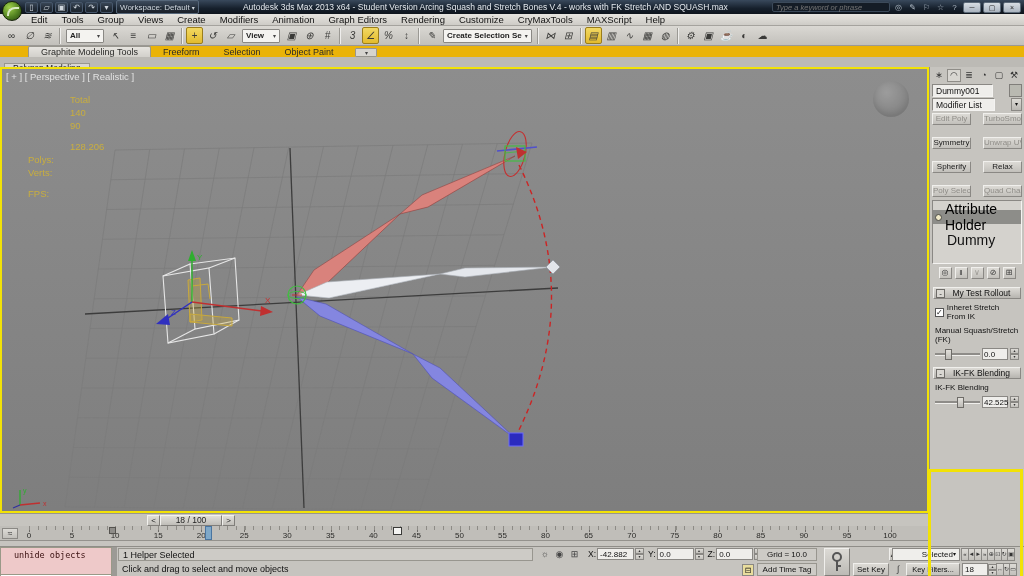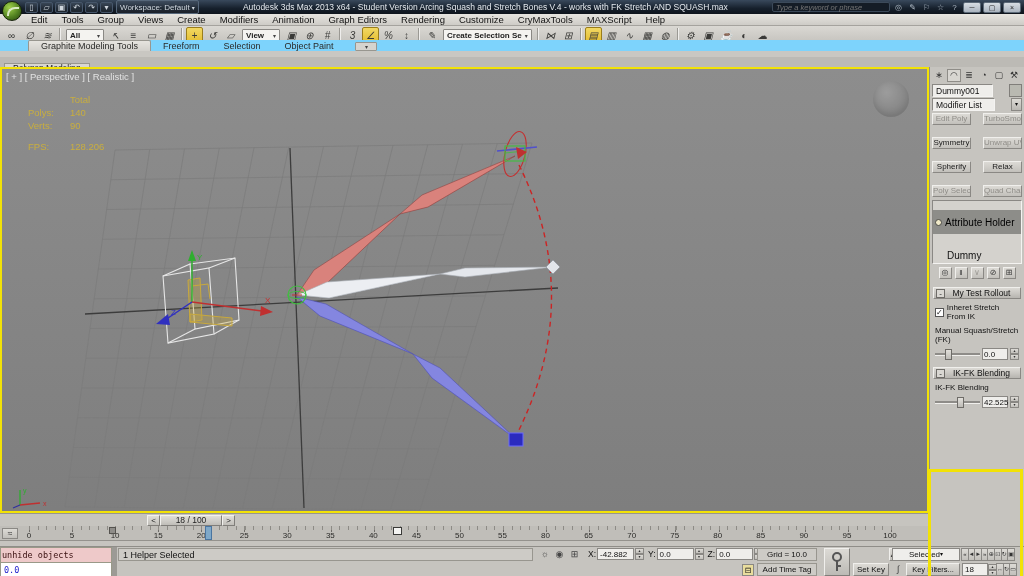--- a/index.html
+++ b/index.html
@@ -46,41 +46,41 @@
     display:flex;align-items:center;padding-left:3px;gap:1px;}
   .tb{display:flex;align-items:center;justify-content:center;}
   .tb.icon{width:17px;height:17px;font-size:10px;color:#3a3a38;border:1px solid transparent;border-radius:2px;}
   .tb.icon.active{background:linear-gradient(#f2d862,#e3bb2e);border-color:#9a7d1c;}
   .tb.dropdown{height:14px;background:#f4f3f0;border:1px solid #8a8884;border-radius:1px;
     font-size:8px;padding:0 3px;margin:0 2px;color:#222;min-width:38px;justify-content:space-between;gap:3px;}
   .tb.dropdown::after{content:"▾";font-size:6px;color:#444;}
   .tb.sep{width:0;height:16px;border-left:1px solid #9b9994;border-right:1px solid #efeeec;margin:0 2px;}
 
   
-  .ribbontabs{position:absolute;left:0;top:40px;width:1024px;height:11px;background:#7dd3fc;
+  .ribbontabs{position:absolute;left:0;top:46px;width:1024px;height:11px;background:#eab308;
     display:flex;align-items:flex-end;padding-left:28px;gap:2px;}
   .rtab{font-size:9px;line-height:10px;padding:0 12px;color:#2a2a28;}
   .rtab.active{background:linear-gradient(#e6e4df,#d2d0cb);border:1px solid #98968f;border-bottom:none;
     border-radius:2px 2px 0 0;}
   .ribbonmin{width:22px;height:9px;border:1px solid #98968f;border-radius:1px;background:#d6d4cf;
     margin-left:8px;font-size:6px;text-align:center;line-height:8px;color:#444;}
   .ribbonmin::after{content:"▾";}
   .subtabrow{position:absolute;left:0;top:57px;width:1024px;height:10px;background:#bcbab5;}
   .subtab{display:inline-block;margin-left:4px;font-size:8.5px;line-height:9px;padding:0 8px;
     background:#d8d6d1;border:1px solid #98968f;border-bottom:none;color:#222;}
 
   
   .viewport{position:absolute;left:0;top:67px;width:929px;height:446px;
     border:2px solid #f2e206;background:linear-gradient(#8d8d8d,#7e7e7e);}
   .viewport svg.scene{position:absolute;left:0;top:0;}
   .vplabel{position:absolute;left:4px;top:2px;font-size:9.5px;color:#e2e2e2;}
   .stats{position:absolute;left:26px;top:24px;color:#c9ae3e;font-size:9.5px;}
   .srow{display:flex;height:13px;line-height:13px;}
   .srow.gap{height:8px;}
-  .srow .sl{width:42px;}
+  .srow .sl{width:42px;margin-top:47px;}
   .viewcube{position:absolute;right:18px;top:12px;width:36px;height:36px;border-radius:50%;opacity:.55;
     background:radial-gradient(circle at 38% 32%,#aaa,#7d7d7d 70%);box-shadow:inset 0 -3px 6px rgba(0,0,0,.2);}
   .tripod{position:absolute;left:6px;bottom:2px;}
 
   
   .cpanel{position:absolute;left:929px;top:67px;width:95px;height:479px;background:#c6c4bf;
     border-left:1px solid #8f8d88;font-size:8.5px;}
   .cptabs{height:16px;display:flex;align-items:center;padding:1px 2px;gap:1px;}
   .cptab{width:14px;height:13px;display:flex;align-items:center;justify-content:center;font-size:9px;color:#333;}
   .cptab.active{background:#d8d6d1;border:1px solid #8f8d88;}
@@ -90,21 +90,21 @@
   .swatch{width:13px;height:13px;background:#b9b9b1;border:1px solid #807e7a;}
   .ddbtn{width:11px;height:13px;background:linear-gradient(#dcdad5,#bab8b3);border:1px solid #8a8884;
     font-size:6px;text-align:center;line-height:11px;}
   .modgrid{display:grid;grid-template-columns:1fr 1fr;gap:12px;margin:2px;}
   .mbtn{height:12px;background:linear-gradient(#dcdad5,#c2c0bb);border:1px solid;
     border-color:#f0efec #8a8884 #8a8884 #f0efec;font-size:8px;text-align:center;line-height:10px;
     color:#1a1a1a;overflow:hidden;white-space:nowrap;}
   .mbtn.disabled{color:#908e89;}
   .stackbox{margin:3px 2px;height:64px;background:#d4d2cd;border:1px solid #8a8884;
     border-right-color:#f4f3f1;border-bottom-color:#f4f3f1;overflow:hidden;}
-  .stkrow{height:24px;display:flex;align-items:center;gap:3px;padding:0 2px;font-size:10px;margin-top:9px;}
+  .stkrow{height:14px;display:flex;align-items:center;gap:3px;padding:0 2px;font-size:14px;margin-top:9px;}
   .stkrow.sel{background:#8d8d89;color:#000;}
   .bulb{width:7px;height:7px;border-radius:50%;background:#f0e9c8;border:1px solid #4a4a46;flex:0 0 auto;}
   .stkrow.child{padding-left:14px;}
   .stacktb{display:flex;justify-content:center;gap:3px;margin:1px 2px;}
   .stb{width:13px;height:12px;background:linear-gradient(#dcdad5,#c2c0bb);border:1px solid;
     border-color:#f0efec #8a8884 #8a8884 #f0efec;font-size:8px;text-align:center;line-height:10px;color:#333;}
   .stb.disabled{color:#9c9a95;}
   .rollouts{position:relative;margin-top:8px;}
   .rollout{margin:3px 3px 5px 3px;}
   .rhead{height:12px;background:linear-gradient(#dcdad5,#b7b5b0);border:1px solid;
@@ -149,22 +149,22 @@
   .key{position:absolute;}
   .key.gray{left:84px;top:1px;width:7px;height:7px;background:#8f8d89;border:1px solid #55534f;}
   .key.white{left:368px;top:1px;width:9px;height:8px;background:#f4f4f2;border:1px solid #3a3a38;}
   .cursor{position:absolute;left:180px;top:0;width:7px;height:14px;background:#7fa8c8;border:1px solid #4a75a0;}
   .tlgap{position:absolute;left:0;top:541px;width:929px;height:5px;background:#c6c4bf;}
 
   
   .statusbar{position:absolute;left:0;top:546px;width:1024px;height:30px;background:#c6c4bf;
     border-top:1px solid #8f8d88;font-size:9px;}
   .listener{position:absolute;left:0;top:0;width:112px;height:30px;font-family:"DejaVu Sans Mono",monospace;}
-  .l1{height:16px;background:#eec9c9;border:1px solid #a08; border-color:#9a8 ;border:1px solid #998;
-     line-height:14px;padding:0 1px;color:#3a1010;font-size:8.5px;}
+  .l1{height:28px;background:#eec9c9;border:1px solid #a08; border-color:#9a8 ;border:1px solid #998;
+     line-height:14px;padding:0 13px;color:#3a1010;font-size:8.5px;}
   .l2{height:15px;background:#fff;border:1px solid #998;border-top:none;line-height:14px;padding:0 3px;
      color:#2222cc;font-size:8.5px;}
   .splitter{position:absolute;left:112px;top:0;width:5px;height:30px;background:#9c9a95;}
   .selfield{position:absolute;left:118px;top:1px;width:415px;height:13px;border:1px solid #98968f;
     background:#cdcbc6;line-height:12px;padding:0 4px;}
   .prompt{position:absolute;left:118px;top:16px;width:618px;height:13px;line-height:12px;padding:0 4px;}
   .sicons{position:absolute;left:538px;top:1px;display:flex;gap:2px;}
   .sic2{width:13px;height:13px;font-size:9px;text-align:center;line-height:12px;color:#444;}
   .xyz{position:absolute;left:585px;top:1px;display:flex;align-items:center;gap:1px;}
   .xyz .lab{font-size:8.5px;margin-left:3px;}
@@ -174,21 +174,21 @@
     font-size:8px;line-height:12px;text-align:center;background:#cdcbc6;}
   .ttagicon{position:absolute;left:742px;top:17px;width:12px;height:12px;background:#e9dd9d;
     border:1px solid #8a8884;font-size:8px;line-height:11px;text-align:center;}
   .timetag{position:absolute;left:757px;top:16px;width:60px;height:13px;font-size:8px;line-height:12px;
     text-align:center;border:1px solid #98968f;background:#cdcbc6;}
   .keybtn{position:absolute;left:824px;top:1px;width:26px;height:28px;background:linear-gradient(#dcdad5,#bcbab5);
     border:1px solid;border-color:#f0efec #807e7a #807e7a #f0efec;display:flex;align-items:center;justify-content:center;}
   .akbtn{position:absolute;width:36px;height:13px;background:linear-gradient(#dcdad5,#c2c0bb);
     border:1px solid;border-color:#f0efec #8a8884 #8a8884 #f0efec;font-size:8px;line-height:11px;text-align:center;}
   .seldd{position:absolute;left:892px;top:1px;width:68px;height:13px;background:#efeeeb;border:1px solid #8a8884;
-    font-size:8px;line-height:11px;padding:0 3px;display:flex;justify-content:center;align-items:center;}
+    font-size:8px;line-height:11px;padding:0 3px;display:flex;justify-content:flex-end;align-items:center;}
   .seldd::after{content:"▾";font-size:6px;}
   .kficon{position:absolute;left:892px;top:16px;width:12px;height:13px;font-size:9px;line-height:12px;text-align:center;color:#444;}
   .kfbtn{position:absolute;left:906px;top:16px;width:54px;height:13px;background:linear-gradient(#dcdad5,#c2c0bb);
     border:1px solid;border-color:#f0efec #8a8884 #8a8884 #f0efec;font-size:7.5px;line-height:11px;text-align:center;}
   .transport{position:absolute;left:962px;top:1px;display:flex;}
   .tpb{width:7.6px;height:13px;background:linear-gradient(#dcdad5,#c2c0bb);border:1px solid #8a8884;
     margin-left:-1px;font-size:6px;line-height:11px;text-align:center;color:#333;}
   .row2ctl{position:absolute;left:962px;top:16px;display:flex;align-items:center;}
   .framefield{width:26px;height:13px;background:#efeeeb;border:1px solid #8a8884;font-size:8px;
     line-height:11px;padding:0 2px;}
@@ -706,20 +706,21 @@
 </div>
 <div class="tlgap"></div>
 
 <footer class="statusbar">
   <div class="listener">
     <div class="l1">unhide objects</div>
     <div class="l2">0.0</div>
   </div>
   <div class="splitter"></div>
   <div class="selfield">1 Helper Selected</div>
+  <div class="prompt">Click and drag to select and move objects</div>
   <div class="sicons">
 
   <span class="sic2">☼</span>
       <span class="sic2">◉</span>
       <span class="sic2">⊞</span>
     </div>
   <div class="xyz">
     <span class="lab">X:</span>
     <span class="cfield">-42.882</span>
     <span class="spin">

